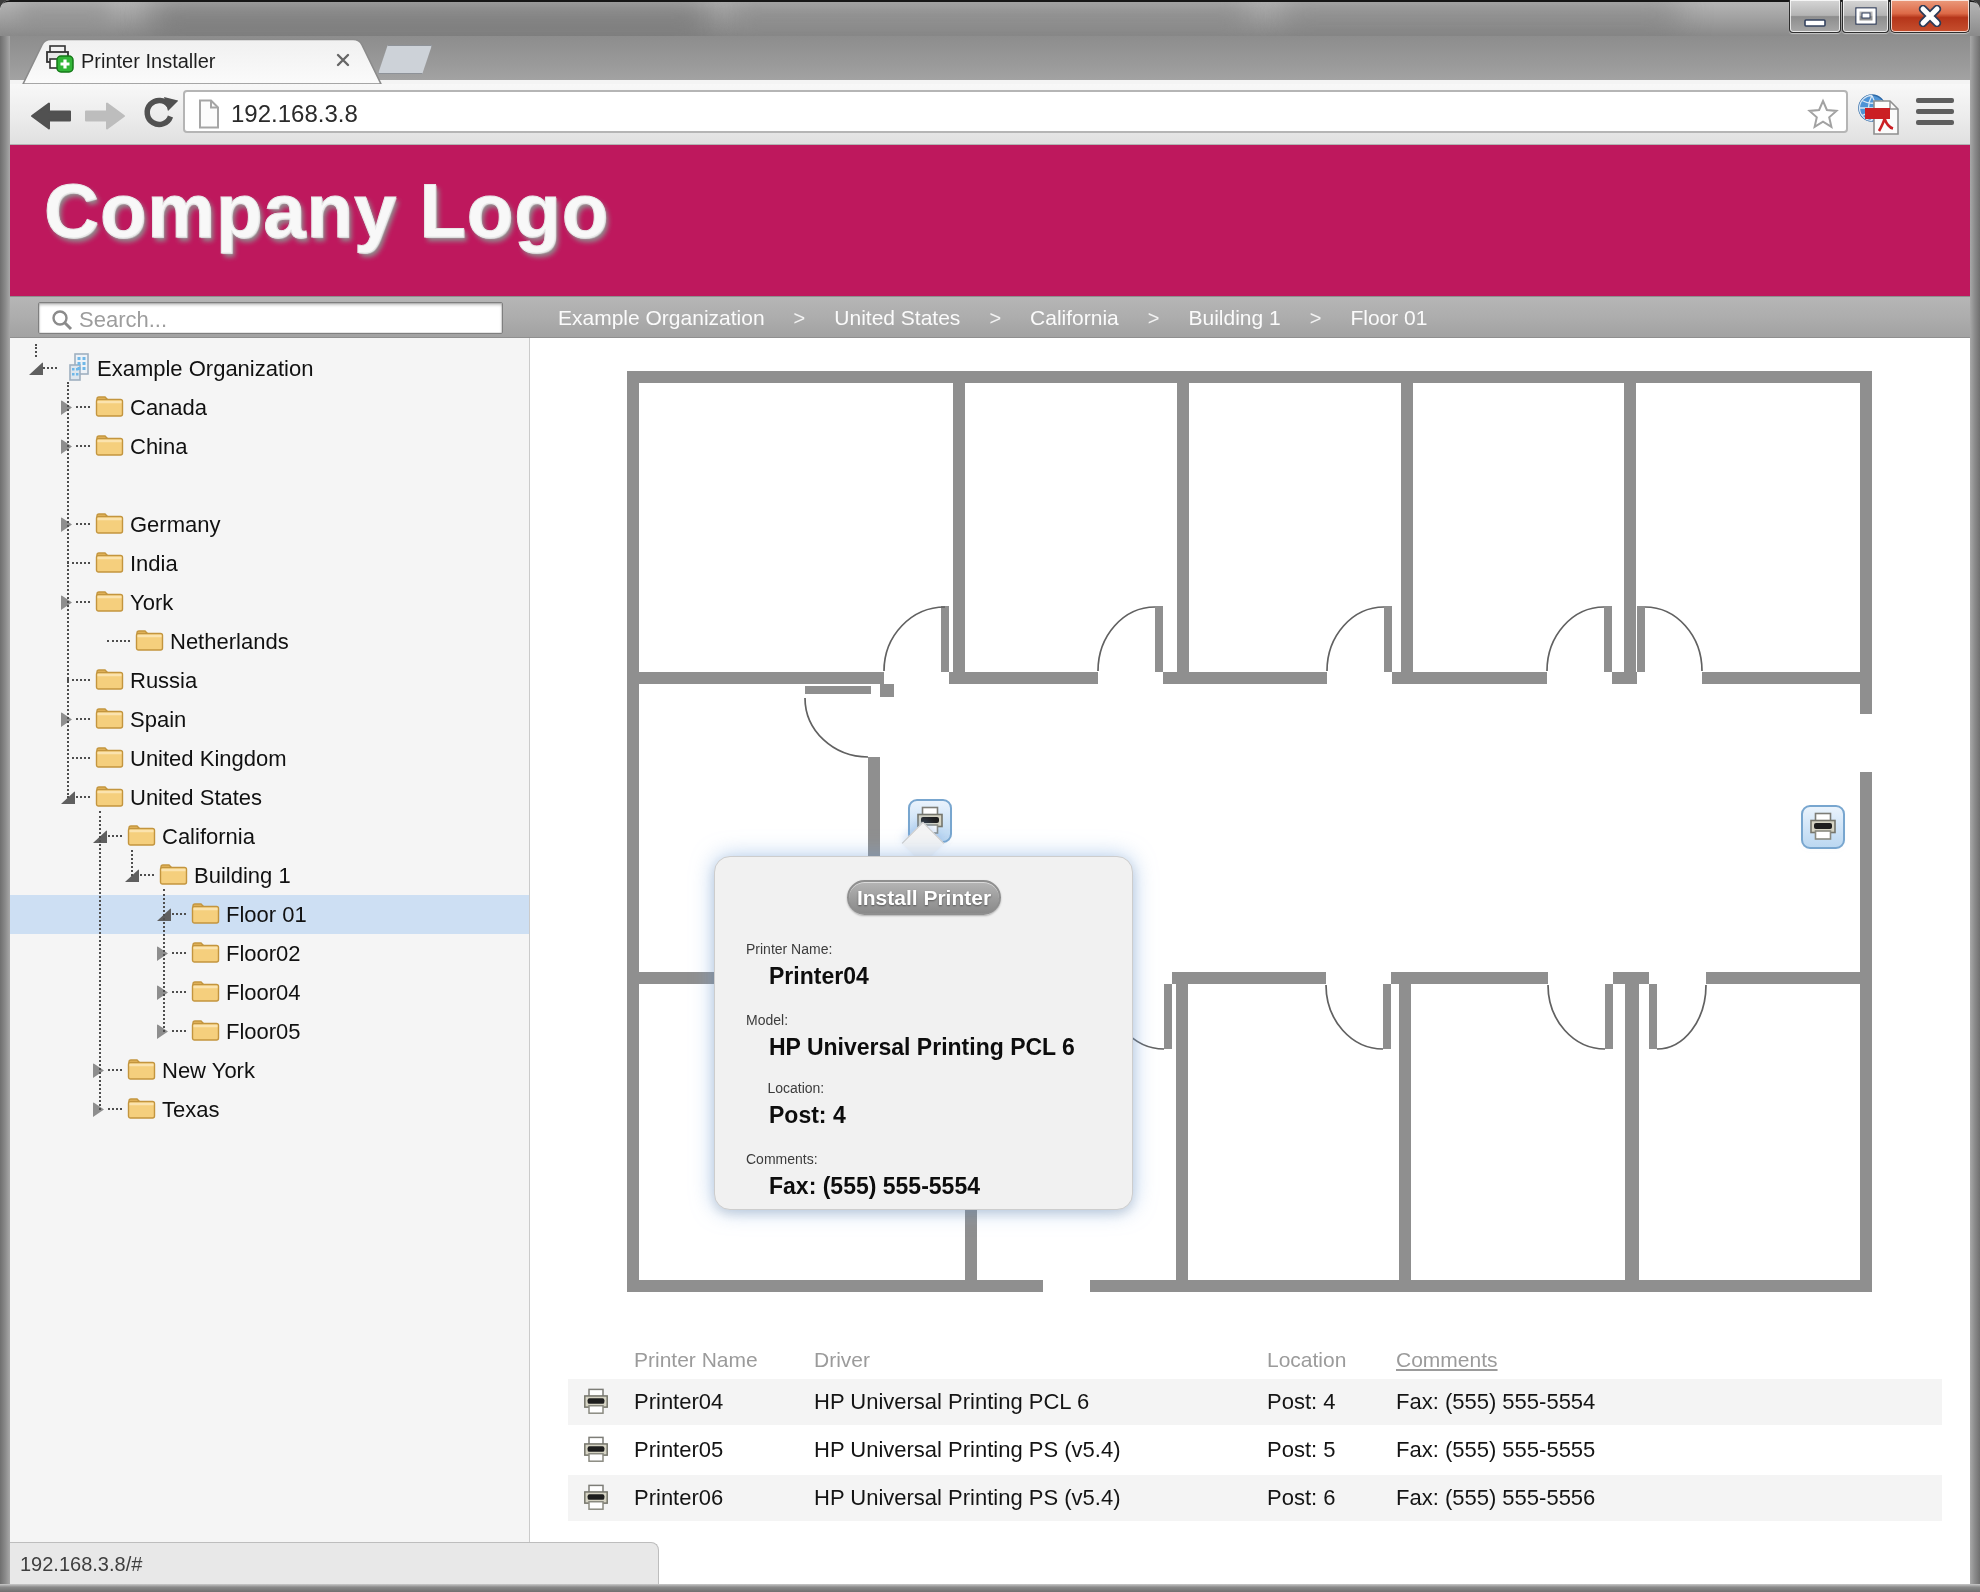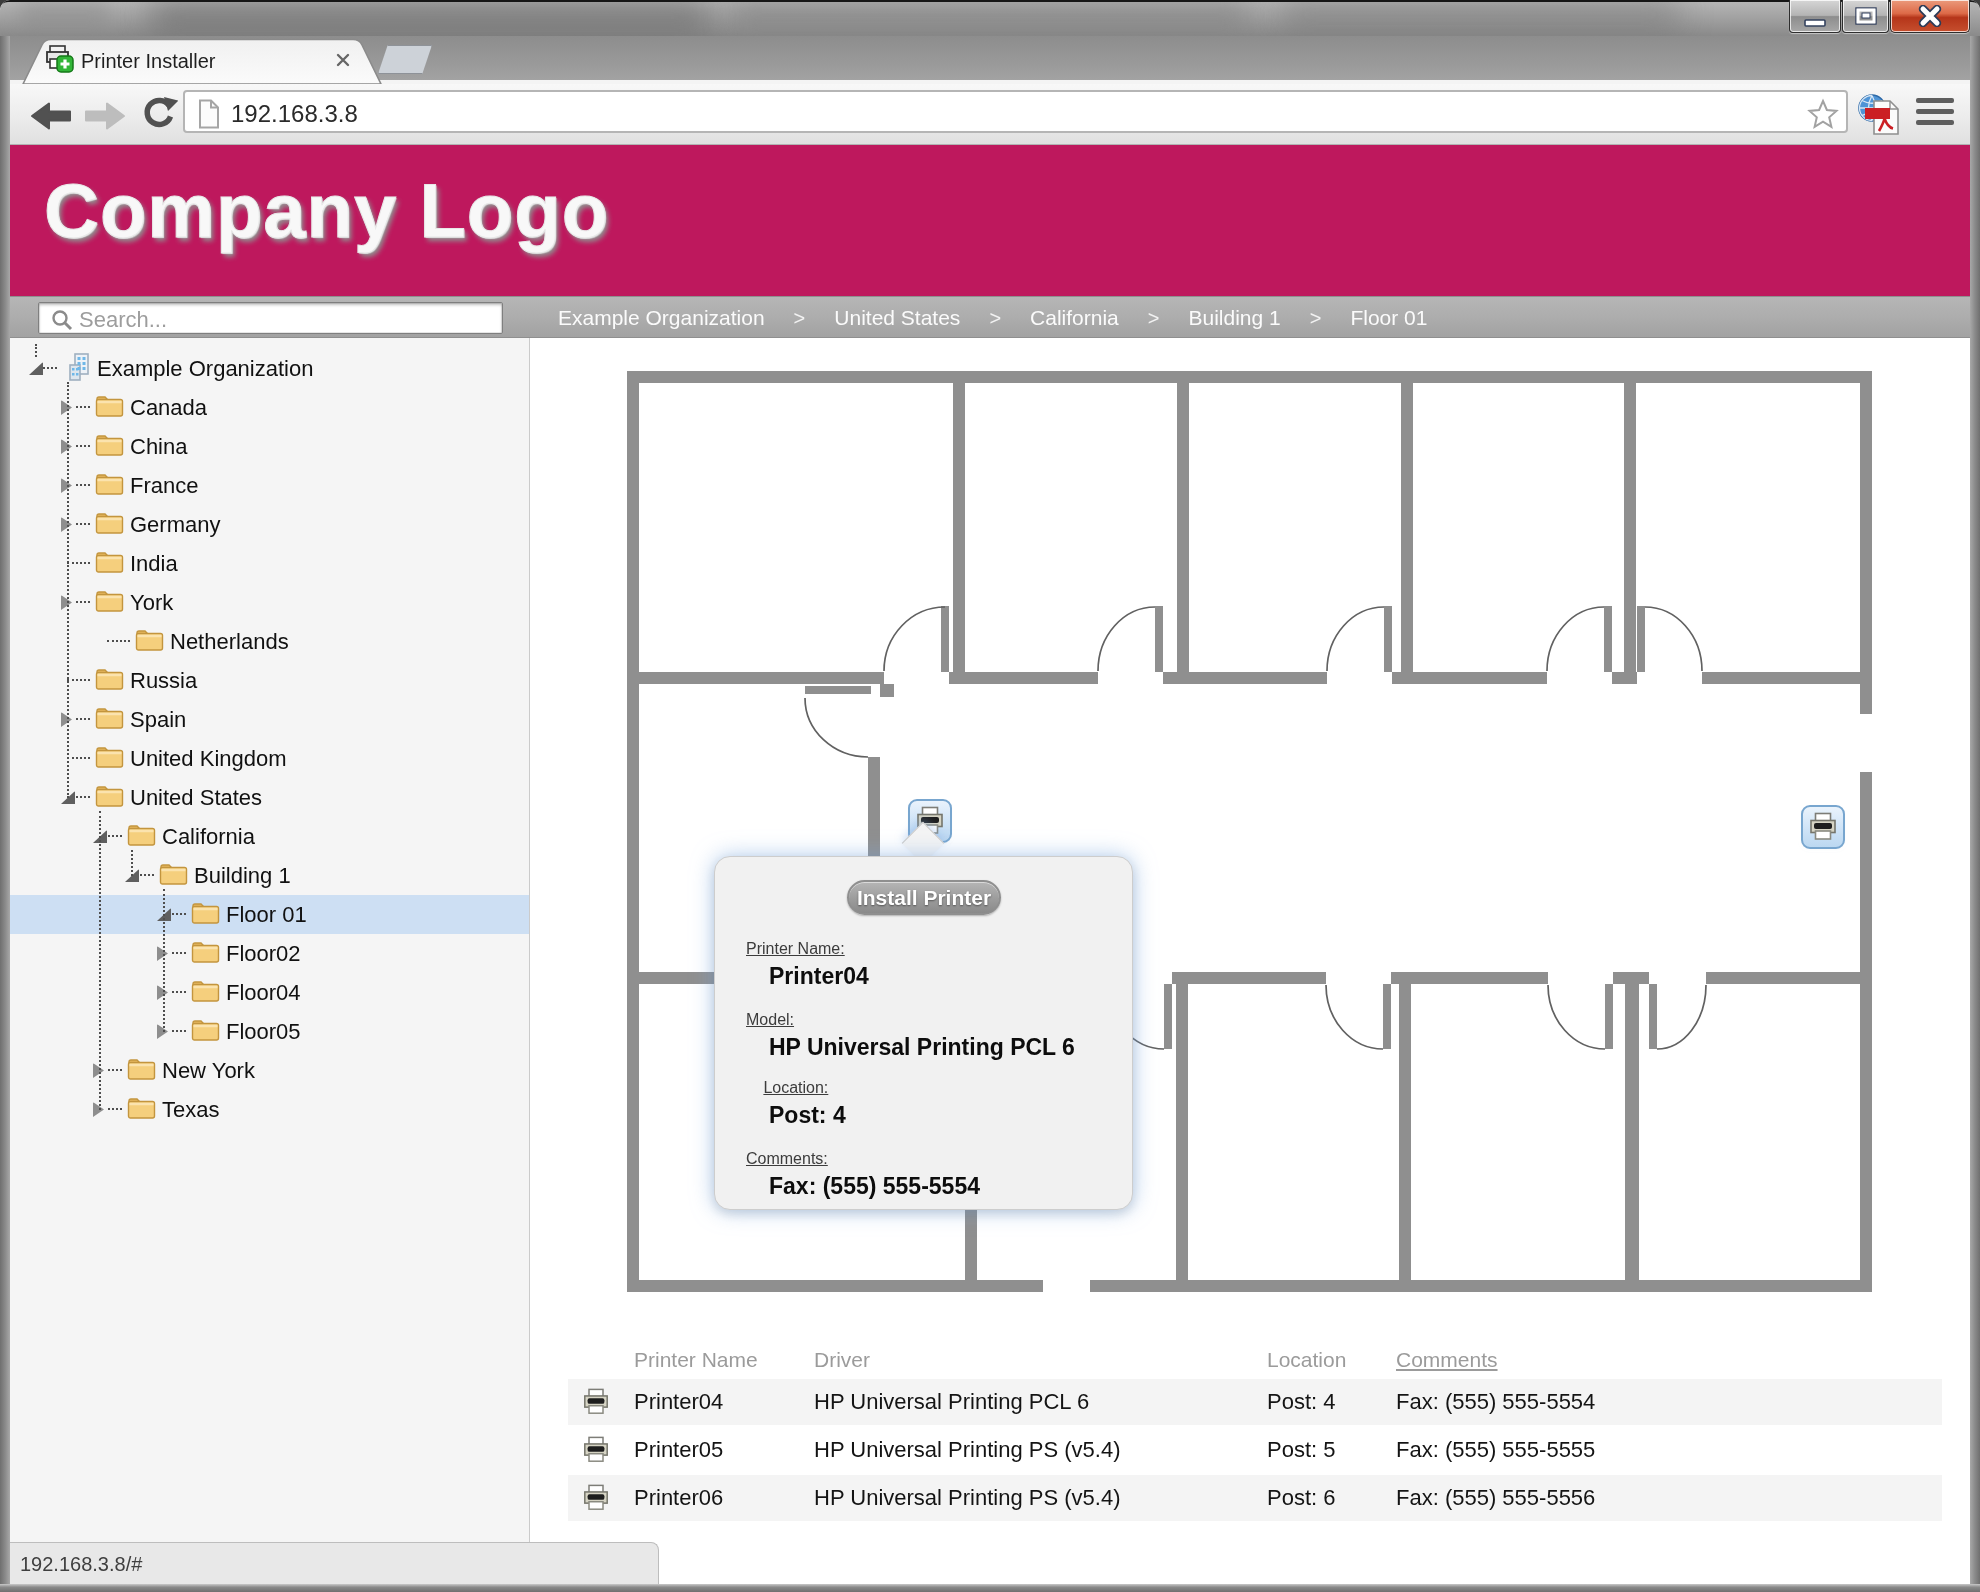--- a/index.html
+++ b/index.html
@@ -99,21 +99,21 @@
       box-shadow:0 0 22px rgba(125,170,225,.6), 0 4px 10px rgba(0,0,0,.12); }
   #tooltip-arrow { position:absolute; left:378px; top:490px; width:30px; height:30px; background:#f4f4f4;
       border-left:1px solid #c9c9c9; border-top:1px solid #c9c9c9; transform:rotate(45deg);
       box-shadow:-3px -3px 8px rgba(125,170,225,.35); }
   #install-btn { position:absolute; left:132px; top:23px; width:154px; height:35px; border-radius:18px;
       background:linear-gradient(180deg,#b5b5b5 0%,#9e9e9e 50%,#8a8a8a 100%);
       border:2px solid #8f8f8f; box-shadow:inset 0 1px 0 rgba(255,255,255,.5), 0 1px 2px rgba(0,0,0,.28);
       color:#fff; font-size:21px; font-weight:bold; text-align:center; line-height:31px;
       text-shadow:0 1px 2px rgba(0,0,0,.45); }
   .tt-group { position:absolute; left:31px; }
-  .tt-label { font-size:16px; color:#3c3c3c; line-height:26px;text-decoration:underline; }
+  .tt-label { font-size:14px; color:#3c3c3c; line-height:26px; }
   .tt-value { font-size:23px; font-weight:bold; color:#0d0d0d; line-height:28px; margin-left:23px; white-space:nowrap; }
 
   
   #ptable { position:absolute; left:0; top:1003px; width:1440px; }
   .thead  { position:absolute; top:7px; font-size:21px; color:#9b9b9b; }
   .trow   { position:absolute; left:38px; width:1374px; height:46px; }
   .trow.odd { background:#f4f4f4; }
   .tcell  { position:absolute; top:50%; transform:translateY(-50%); font-size:22px; color:#141414; white-space:nowrap; }
   .ticon  { position:absolute; left:14px; top:8px; }
 
@@ -278,30 +278,20 @@
         </div>
         <div class="tree-row" style="top: 89px;">
           <div class="dotline dot-h" style="left: 66px; top: 18px; width: 14px;"></div>
           <div class="expander exp-closed" style="left: 51px;"></div>
           <span class="tree-icon" style="left: 85px;"><svg width="29" height="24" viewBox="0 0 29 24">
               <path d="M2,5 Q2,3 4,3 L10,3 L13,6 L2,6 Z" fill="#e7b85f" stroke="#c3953e" stroke-width="1.4"></path>
               <rect x="1.5" y="5.5" width="26" height="16.5" rx="2" fill="#f5cf7d" stroke="#c3953e" stroke-width="1.4"></rect>
               <path d="M2.5,8 L26.5,8" stroke="#fbe3ae" stroke-width="2.5"></path>
             </svg></span>
           <span class="tree-label" style="left: 120px;">China</span>
-        </div>
-        <div class="tree-row" style="top: 128px;">
-          <div class="dotline dot-h" style="left: 66px; top: 18px; width: 14px;"></div>
-          <div class="expander exp-closed" style="left: 51px;"></div>
-          <span class="tree-icon" style="left: 85px;"><svg width="29" height="24" viewBox="0 0 29 24">
-              <path d="M2,5 Q2,3 4,3 L10,3 L13,6 L2,6 Z" fill="#e7b85f" stroke="#c3953e" stroke-width="1.4"></path>
-              <rect x="1.5" y="5.5" width="26" height="16.5" rx="2" fill="#f5cf7d" stroke="#c3953e" stroke-width="1.4"></rect>
-              <path d="M2.5,8 L26.5,8" stroke="#fbe3ae" stroke-width="2.5"></path>
-            </svg></span>
-          <span class="tree-label" style="left: 120px;">France</span>
         </div>
         <div class="tree-row" style="top: 167px;">
           <div class="dotline dot-h" style="left: 66px; top: 18px; width: 14px;"></div>
           <div class="expander exp-closed" style="left: 51px;"></div>
           <span class="tree-icon" style="left: 85px;"><svg width="29" height="24" viewBox="0 0 29 24">
               <path d="M2,5 Q2,3 4,3 L10,3 L13,6 L2,6 Z" fill="#e7b85f" stroke="#c3953e" stroke-width="1.4"></path>
               <rect x="1.5" y="5.5" width="26" height="16.5" rx="2" fill="#f5cf7d" stroke="#c3953e" stroke-width="1.4"></rect>
               <path d="M2.5,8 L26.5,8" stroke="#fbe3ae" stroke-width="2.5"></path>
             </svg></span>
           <span class="tree-label" style="left: 120px;">Germany</span>

